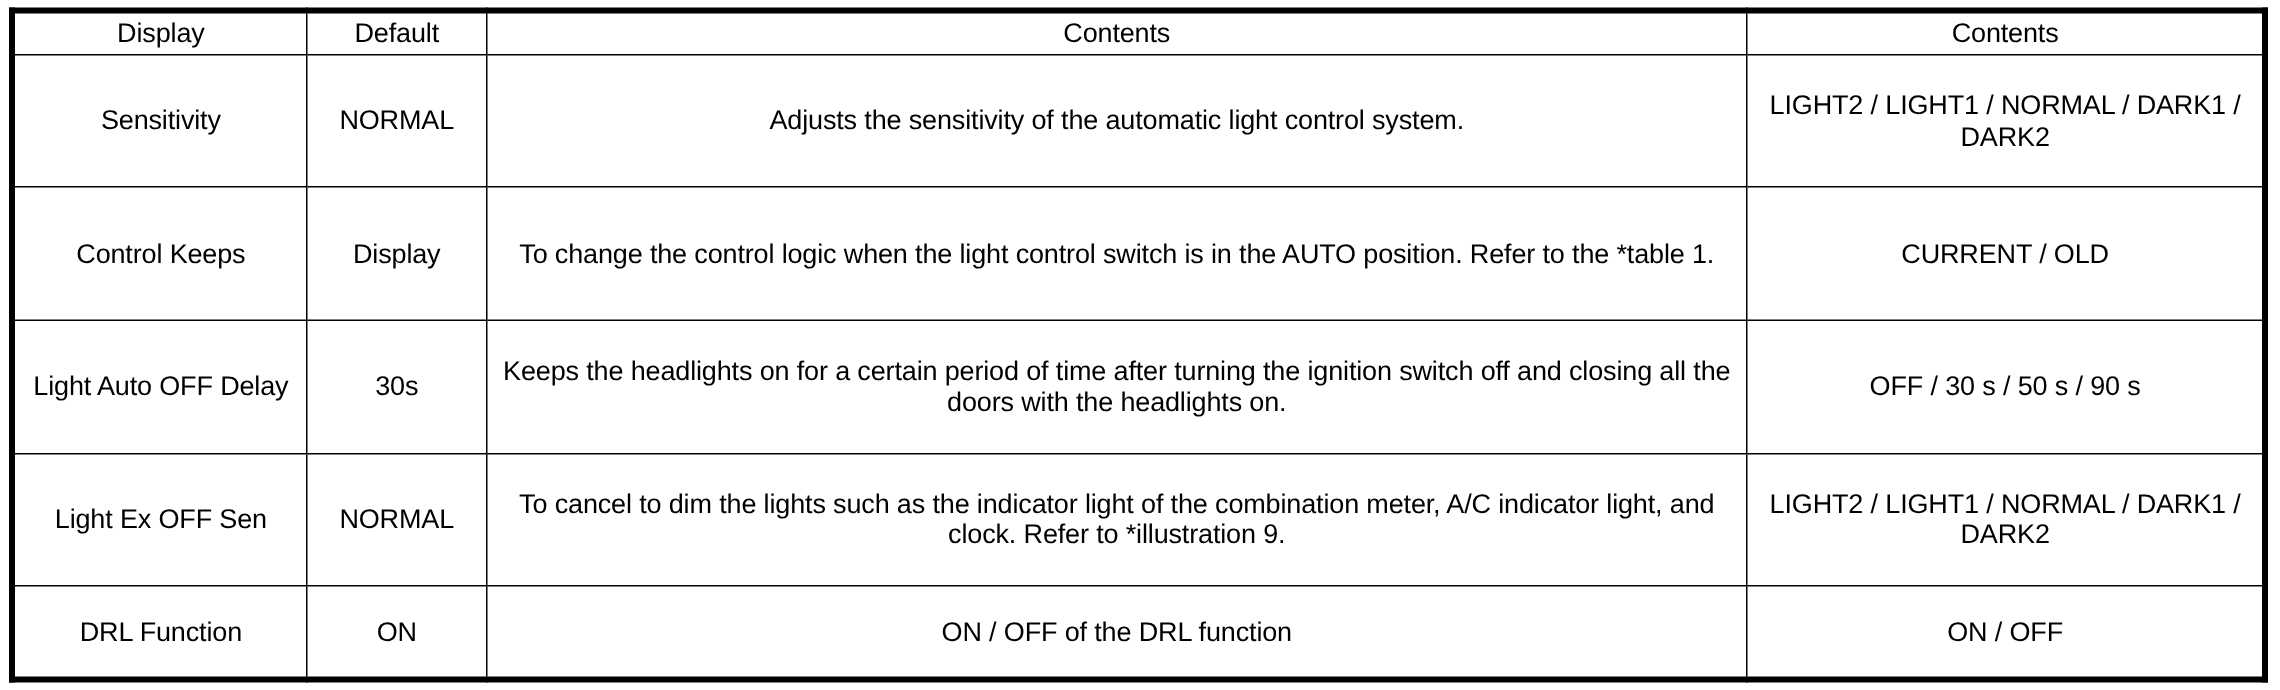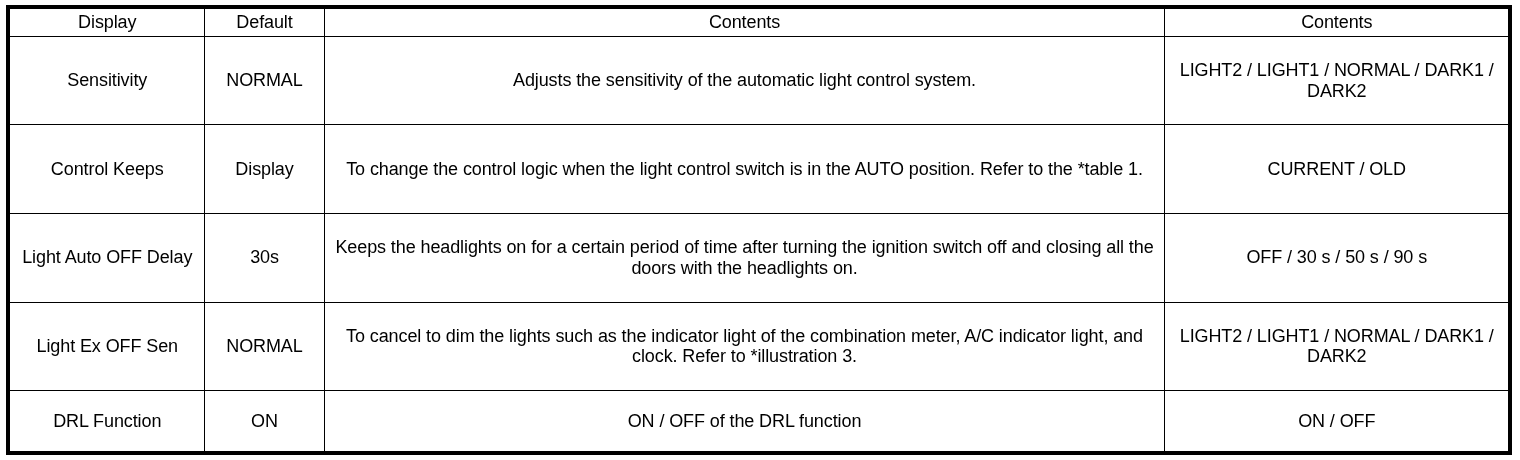--- a/index.html
+++ b/index.html
@@ -101,21 +101,21 @@
       </tr>
       <tr class="row-h-tall">
         <td class="cell-display">Light Auto OFF Delay</td>
         <td class="cell-default">30s</td>
         <td class="cell-contents">Keeps the headlights on for a certain period of time after turning the ignition switch off and closing all the doors with the headlights on.</td>
         <td class="cell-setting">OFF / 30 s / 50 s / 90 s</td>
       </tr>
       <tr class="row-h-tall">
         <td class="cell-display">Light Ex OFF Sen</td>
         <td class="cell-default">NORMAL</td>
-        <td class="cell-contents">To cancel to dim the lights such as the indicator light of the combination meter, A/C indicator light, and clock. Refer to *illustration 3.</td>
+        <td class="cell-contents">To cancel to dim the lights such as the indicator light of the combination meter, A/C indicator light, and clock. Refer to *illustration 9.</td>
         <td class="cell-setting">LIGHT2 / LIGHT1 / NORMAL / DARK1 / DARK2</td>
       </tr>
       <tr class="row-h-short">
         <td class="cell-display">DRL Function</td>
         <td class="cell-default">ON</td>
         <td class="cell-contents">ON / OFF of the DRL function</td>
         <td class="cell-setting">ON / OFF</td>
       </tr>
     </tbody>
   </table>

